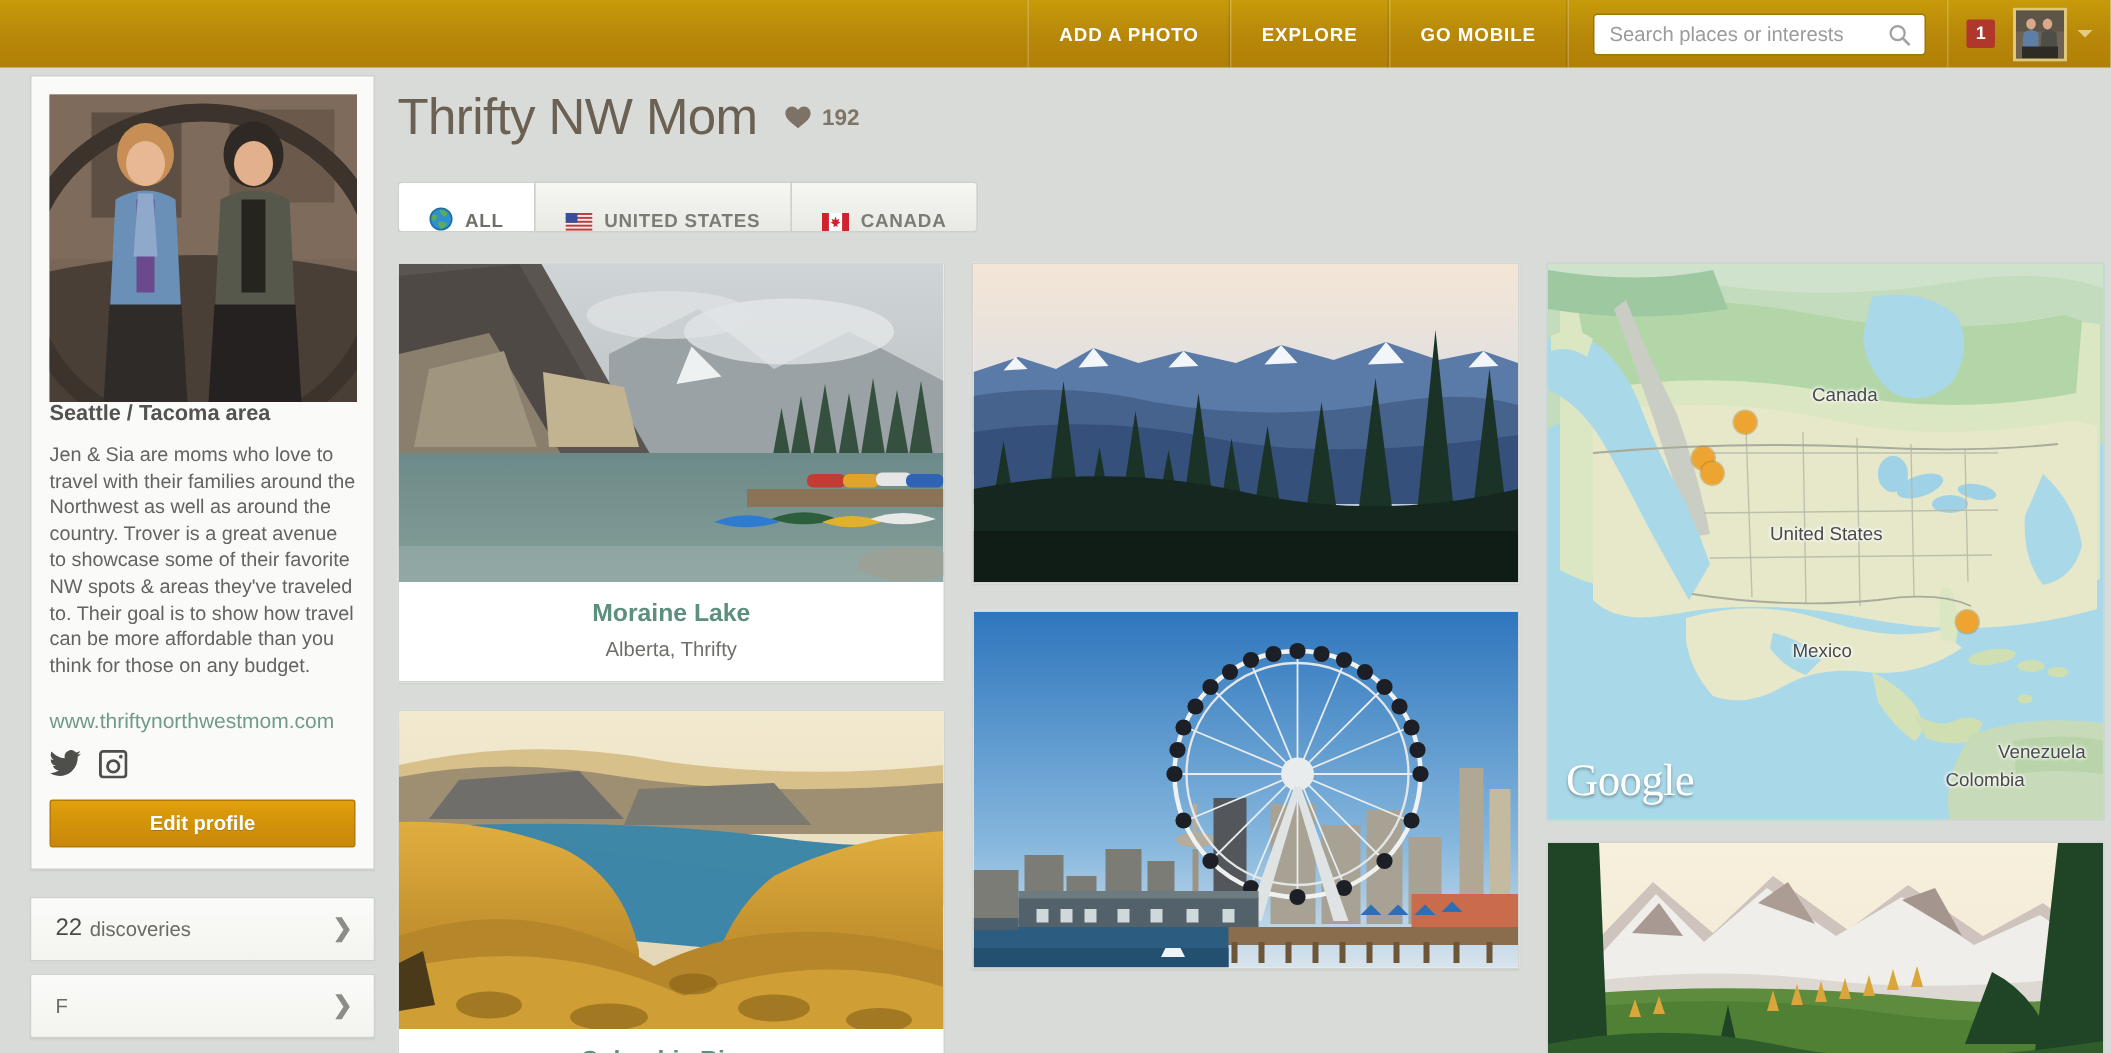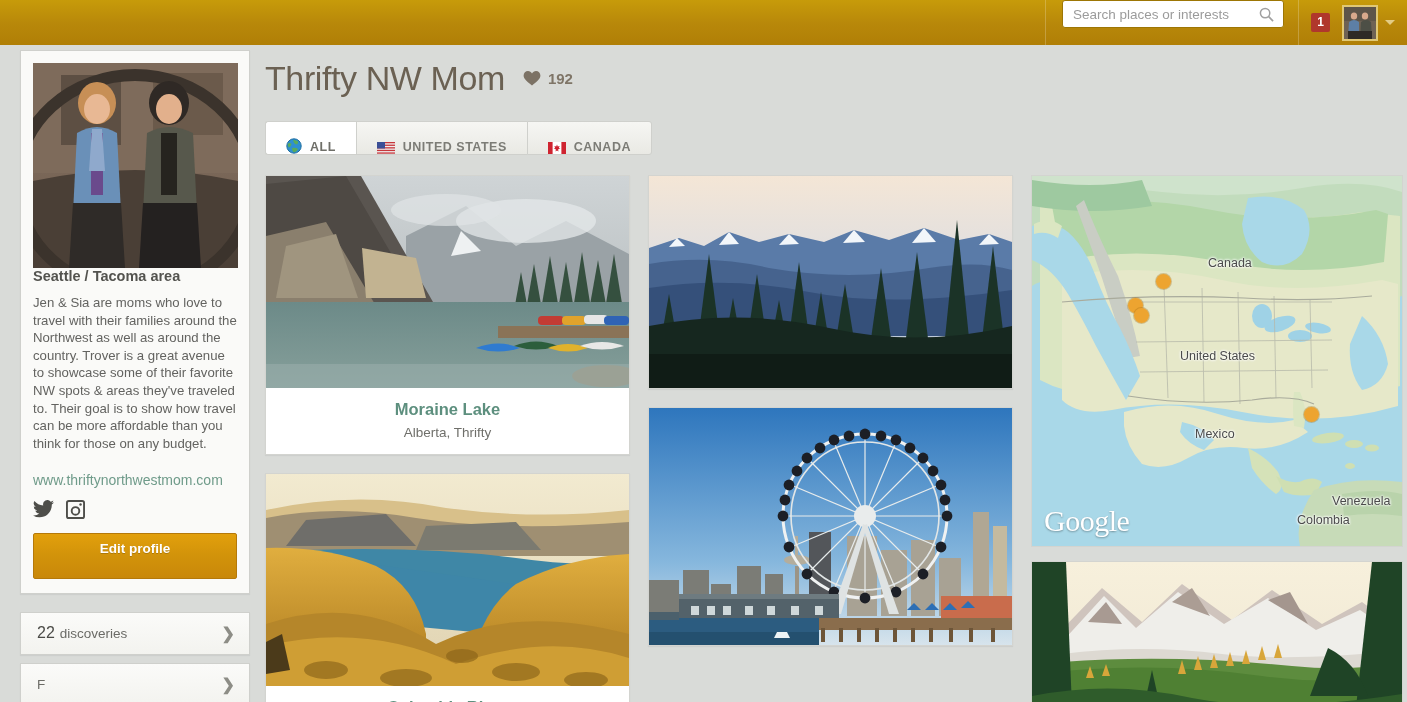--- a/index.html
+++ b/index.html
@@ -32,21 +32,21 @@
   .nav-link {
     display: flex; align-items: center; justify-content: center;
     padding: 0 20px;
     color: #ffffff; font-size: 12.5px; font-weight: bold;
     letter-spacing: 0.6px;
     border-left: 1px solid rgba(255,255,255,0.22);
     border-right: 1px solid rgba(0,0,0,0.10);
     cursor: pointer; white-space: nowrap;
   }
   .search-wrap {
-    display: flex; align-items: flex-start;
+    display: flex; align-items: center;
     padding: 0 14px 0 16px;
     border-left: 1px solid rgba(255,255,255,0.22);
   }
   .search-box {
     position: relative;
     width: 222px; height: 28px;
     background: #fff; border: 1px solid #9d7605;
     border-radius: 3px;
     display: flex; align-items: center;
   }
@@ -112,21 +112,21 @@
   }
   .profile-url {
     margin-top: 20px;
     font-size: 14px; line-height: 17.6px;
     color: #6f9b8a; cursor: pointer; word-break: break-all;
   }
   .social-row { margin-top: 10px; display: flex; gap: 12px; align-items: center; }
   .social-ico { cursor: pointer; }
   .edit-btn {
     margin-top: 14px; display: block; width: 100%;
-    height: 46px; line-height: 29px; text-align: center;
+    height: 32px; line-height: 29px; text-align: center;
     background: linear-gradient(to bottom, #e2a00c 0%, #d2930a 48%, #c9880a 100%);
     color: #fff; font-size: 13.5px; font-weight: bold;
     border: 1px solid #b5790a; border-radius: 2px;
     cursor: pointer; text-shadow: 0 1px 0 rgba(0,0,0,0.18);
   }
   .stat-panel { margin-top: 18px; }
   .stat-row {
     height: 41px; display: flex; align-items: center;
     padding: 0 14px 0 16px;
     border-bottom: 1px solid #e3e3df;
@@ -214,20 +214,25 @@
     background: #eda430; border-radius: 50%;
     box-shadow: 0 0 0 1px rgba(160,110,20,0.35);
   }
   svg { display: block; }
 </style>
 </head>
 <body>
 
 <div class="topbar">
   <div class="nav-spacer"></div>
+  <div class="nav-links">
+    <div class="nav-link">ADD A PHOTO</div>
+    <div class="nav-link">EXPLORE</div>
+    <div class="nav-link">GO MOBILE</div>
+  </div>
   <div class="search-wrap">
     <div class="search-box">
       <input type="text" placeholder="Search places or interests" style="">
       <span class="search-icon">
         <svg width="15" height="15" viewBox="0 0 16 16">
           <circle cx="6.5" cy="6.5" r="5" fill="none" stroke="#a0a0a0" stroke-width="1.6"></circle>
           <line x1="10.3" y1="10.3" x2="15" y2="15" stroke="#a0a0a0" stroke-width="1.8"></line>
         </svg>
       </span>
     </div>

